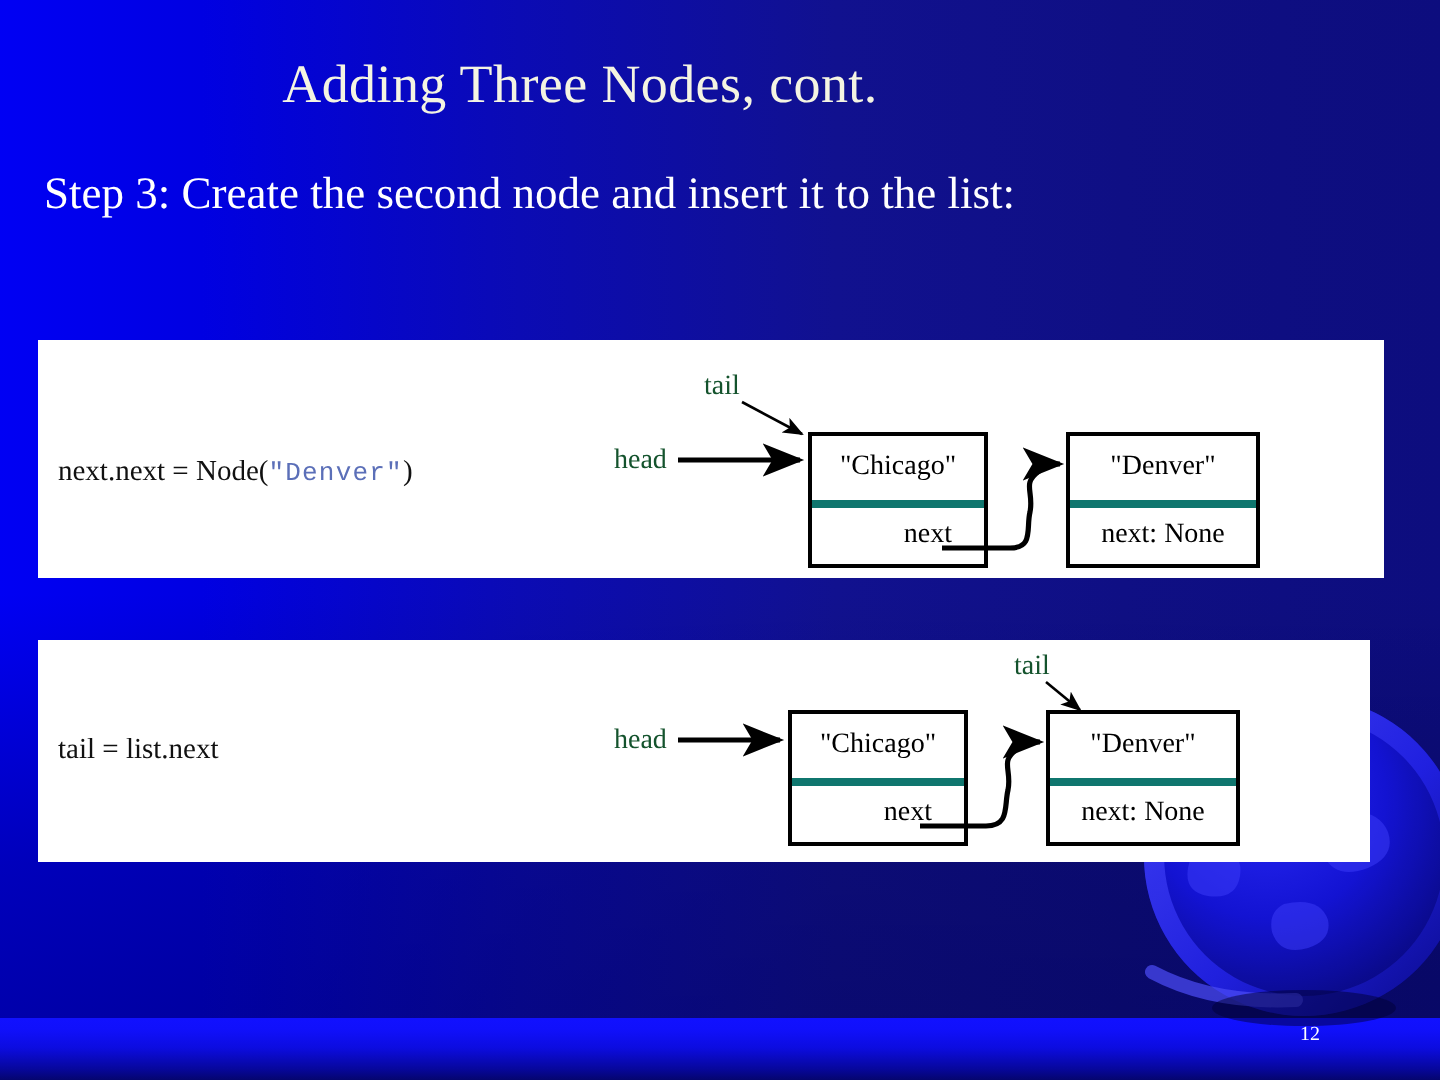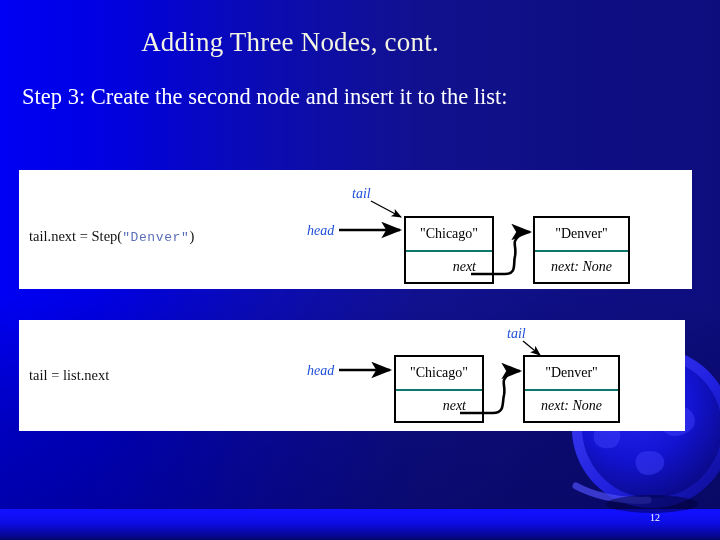--- a/index.html
+++ b/index.html
@@ -150,34 +150,32 @@
     text-align: center;
     color: #000000;
     font-size: 14px;
     display: flex;
     align-items: center;
     justify-content: center;
   }
   .cell-top { height: 50%; }
   .cell-bot {
     height: 50%;
-    border-top: 2px solid #0f766e;
-    font-style: italic;
+    border-top: 4px solid #0f766e;
   }
   .cell-bot.right-align {
     justify-content: flex-end;
     padding-right: 16px;
   }
 
   .ptr-label {
     position: absolute;
-    color: #1d4ed8;
+    color: #14532d;
     font-size: 14px;
     white-space: nowrap;
-    font-style: italic;
   }
 
   svg.arrows {
     position: absolute;
     left: 0; top: 0;
     width: 100%;
     height: 100%;
     overflow: visible;
   }
 
@@ -224,21 +222,21 @@
     <path d="M20 150 q30 16 72 14" stroke="#5050ff" stroke-width="7" fill="none" opacity="0.7" stroke-linecap="round"></path>
     <ellipse cx="96" cy="168" rx="46" ry="9" fill="#000033" opacity="0.5"></ellipse>
   </svg>
 
   <div id="title">Adding Three Nodes, cont.</div>
 
   <div id="body-text">Step 3: Create the second node and insert it to the list:</div>
 
   <div class="panel" id="panel-1">
 
-    <div class="code-line" id="code-1"><span>tail.next = Step(</span><span class="code-str">"Denver"</span><span>)</span></div>
+    <div class="code-line" id="code-1"><span>next.next = Node(</span><span class="code-str">"Denver"</span><span>)</span></div>
 
     <div class="diagram">
 
       <div class="node-box" style="left:385px; top:46px; width:90px; height:68px;">
         <div class="node-cell cell-top">"Chicago"</div>
         <div class="node-cell cell-bot right-align">next</div>
       </div>
 
       <div class="node-box" style="left:514px; top:46px; width:97px; height:68px;">
         <div class="node-cell cell-top">"Denver"</div>

